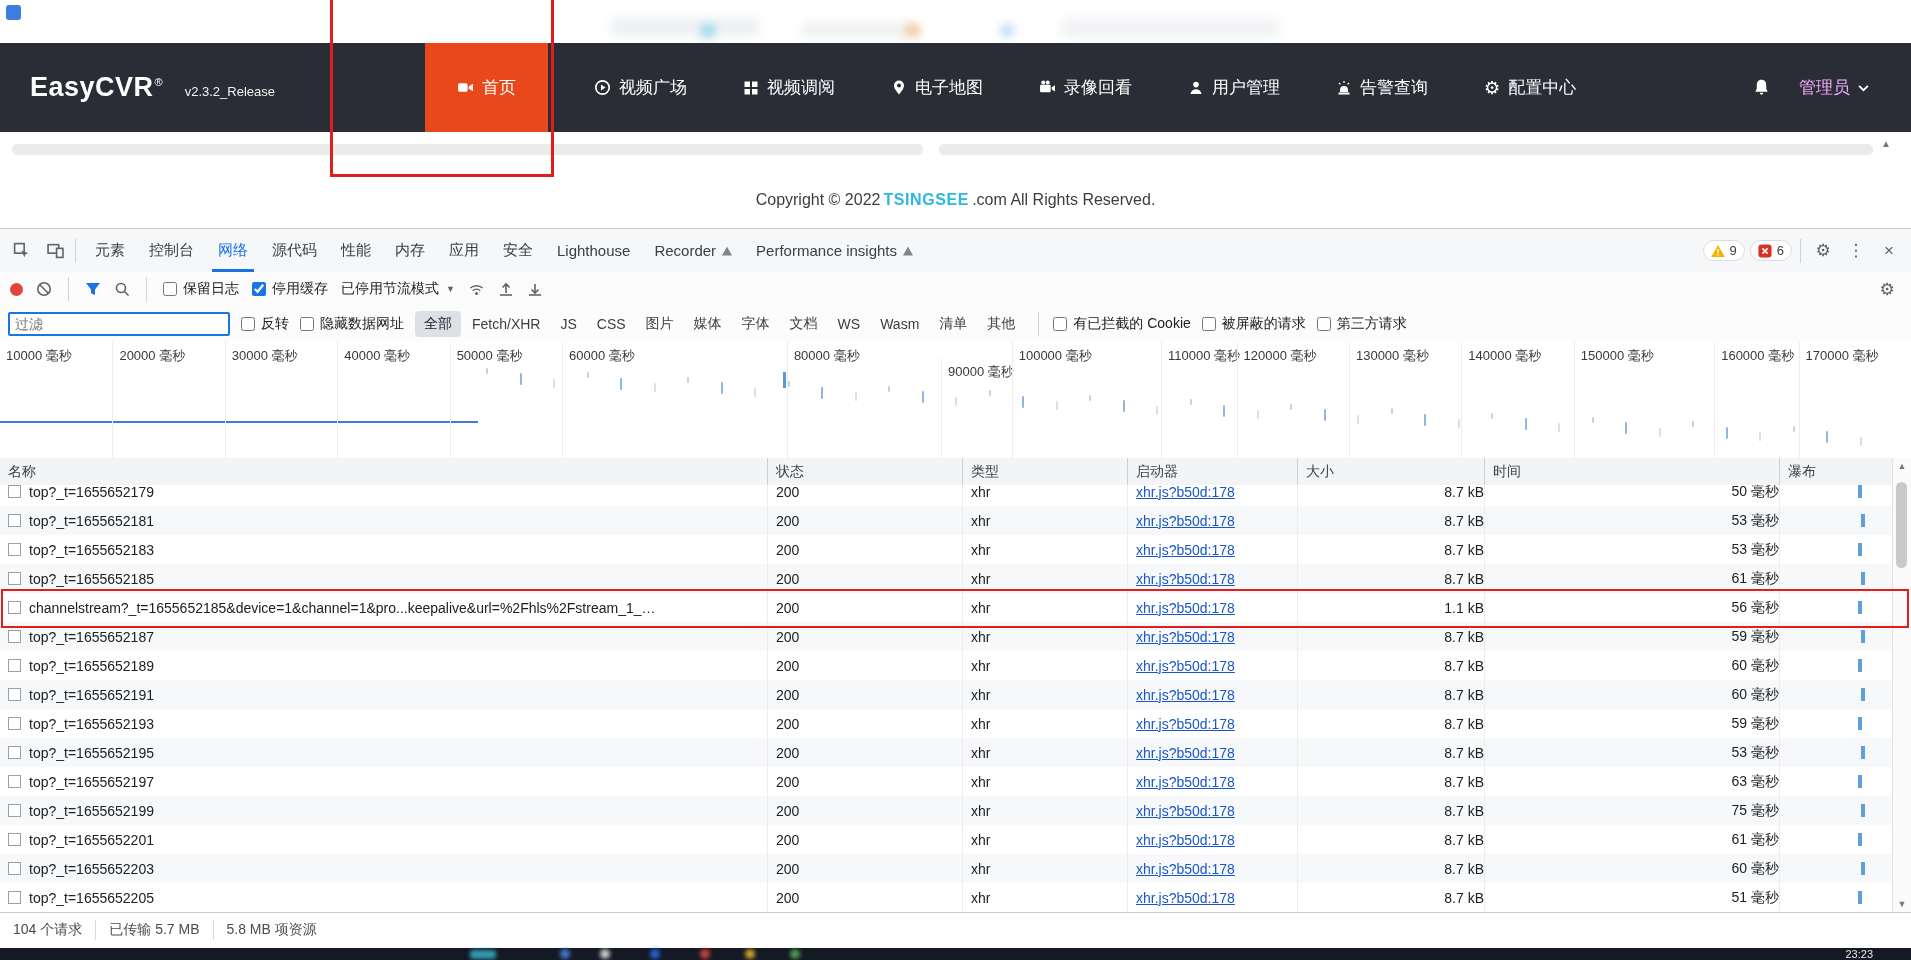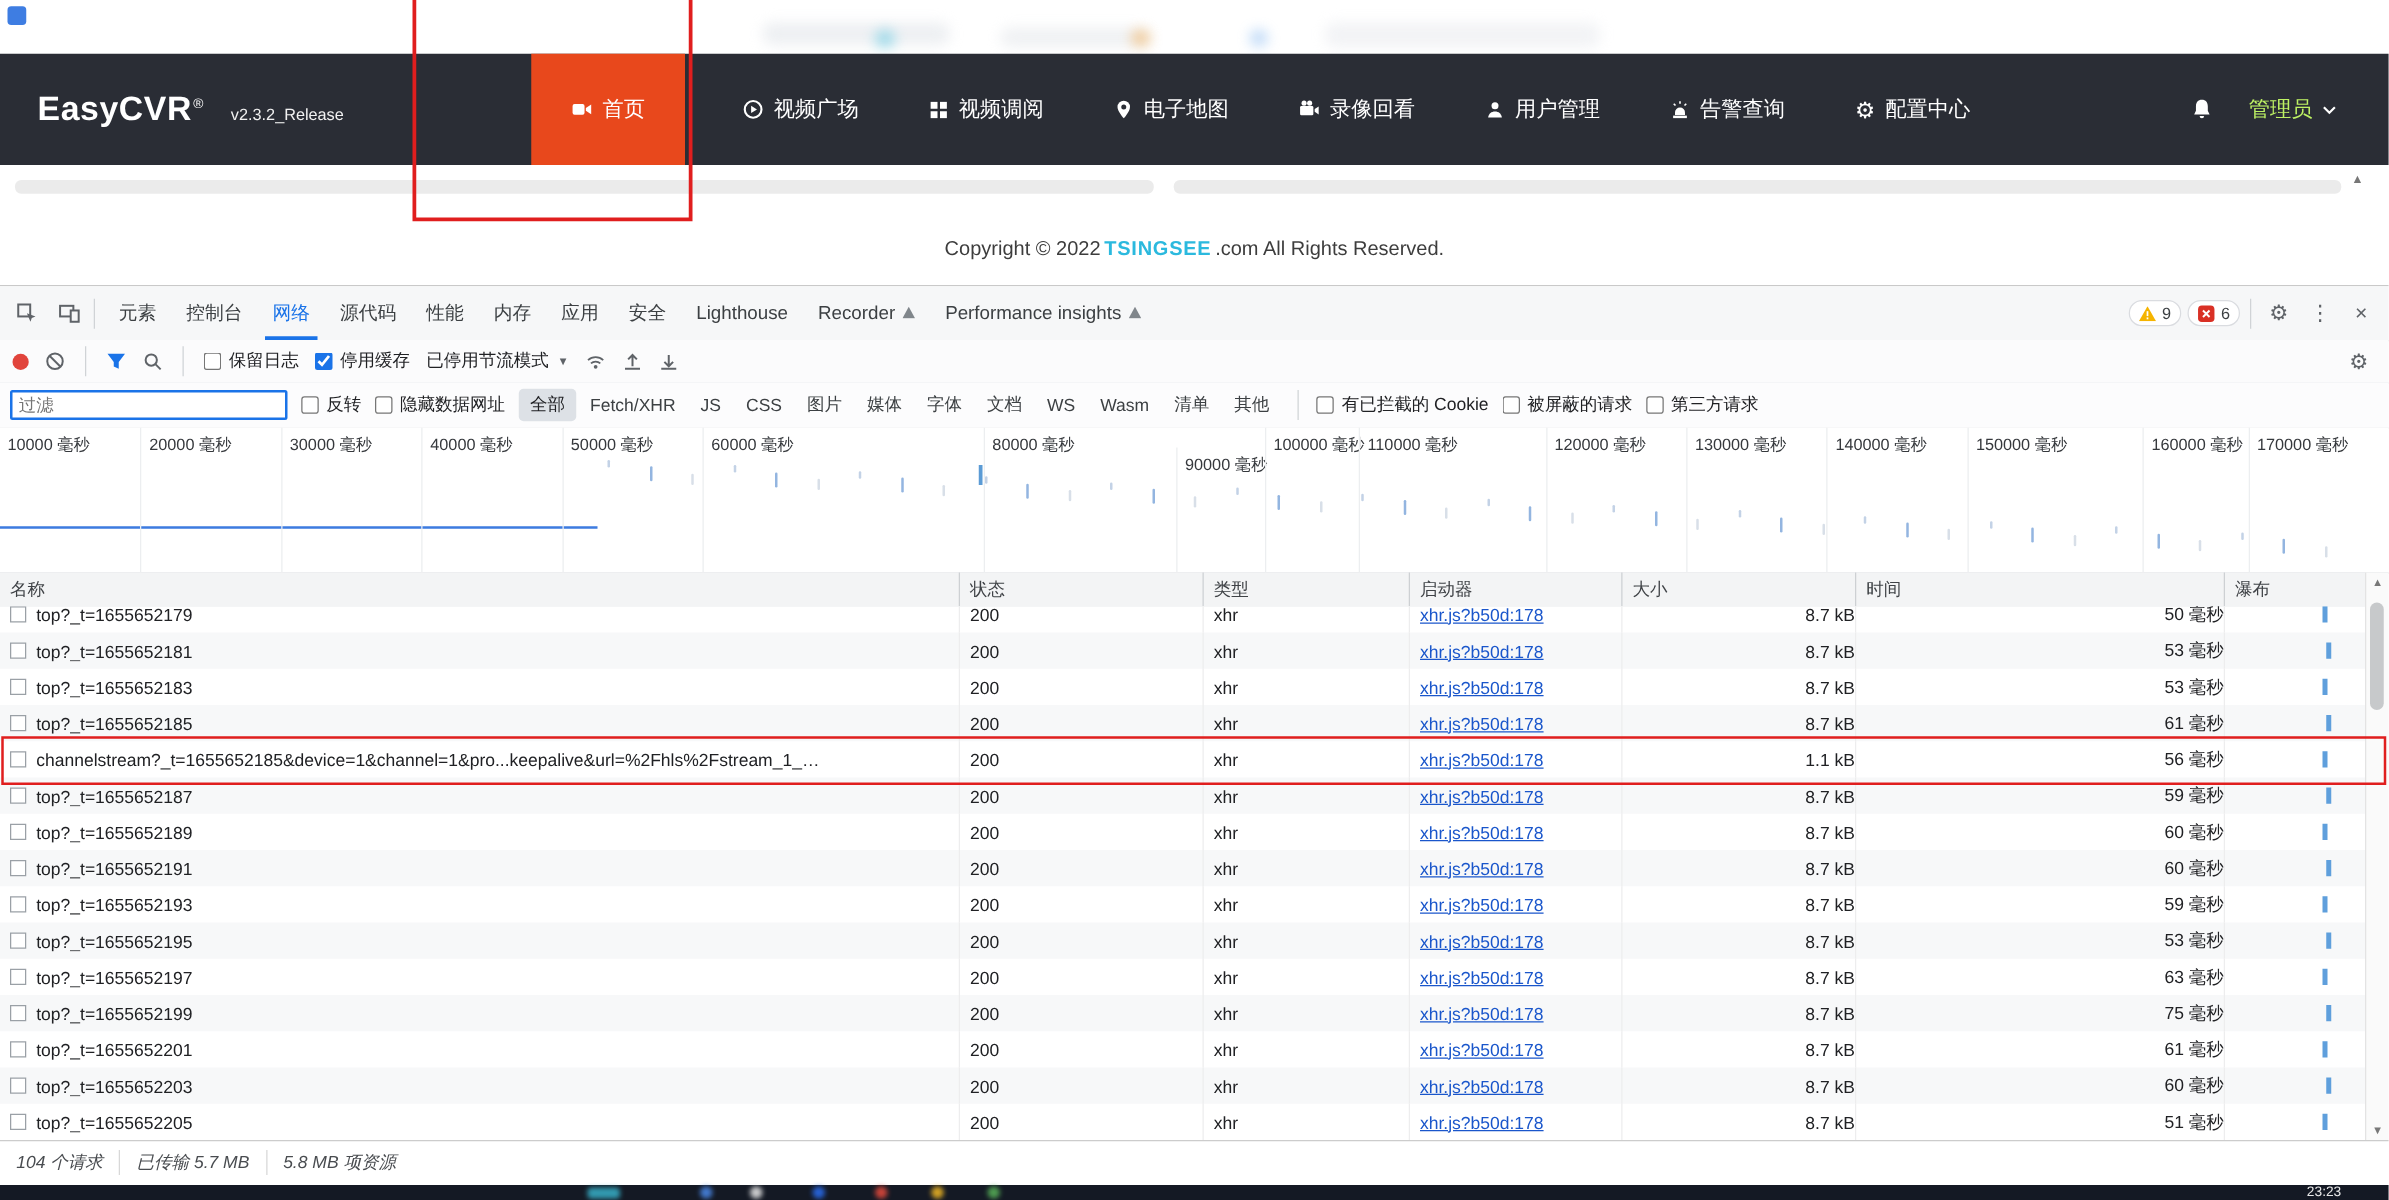--- a/index.html
+++ b/index.html
@@ -18,21 +18,21 @@
   .brand-name{font-size:27px;font-weight:bold;letter-spacing:.5px;}
   .brand-reg{font-size:11px;position:relative;top:-10px;margin-left:1px;}
   .brand-ver{font-size:13px;margin-left:22px;color:#f2f2f2;}
   #navItems{display:flex;align-items:stretch;height:100%;margin-left:150px;}
   .nav-item{display:flex;align-items:center;gap:8px;color:#fff;font-size:17px;
             padding:0 10px;margin-right:36px;cursor:pointer;white-space:nowrap;}
   .nav-item.active{background:#e8481c;padding:0 32px;}
   .nav-ico{display:flex;align-items:center;}
   .nav-ico svg{display:block;}
   .gear-char{font-size:18px;line-height:16px;}
-  .nav-right{margin-left:auto;display:flex;align-items:center;gap:28px;margin-right:42px;color:#bef264;}
+  .nav-right{margin-left:auto;display:flex;align-items:center;gap:28px;margin-right:42px;color:#f0abfc;}
   .user-chip{display:flex;align-items:center;gap:8px;font-size:17px;cursor:pointer;}
 
   
   .gbar{position:absolute;height:11px;border-radius:5px;background:#ebebeb;top:144px;}
   .strip-arrow{position:absolute;right:20px;top:138px;color:#777;font-size:10px;}
   .copyright{position:absolute;top:171px;left:0;width:100%;height:57px;display:flex;
              align-items:center;justify-content:center;font-size:16px;color:#3d3d3d;}
   .cp-brand{color:#2bb9de;font-weight:bold;margin:0 3px;letter-spacing:.6px;}
 
   
@@ -103,21 +103,21 @@
   .wf-cell{position:relative;border-right:none;}
   .wf-bar{position:absolute;top:8px;width:4px;height:13px;background:#5f9fdc;}
 
   .dt-scroll{position:absolute;top:229px;height:454px;right:0;width:18px;background:#fafafa;
              border-left:1px solid #e3e3e3;}
   .sc-arrow{position:absolute;left:0;width:100%;text-align:center;font-size:9px;color:#787878;cursor:pointer;}
   .sc-thumb{position:absolute;left:3px;width:11px;top:24px;height:86px;background:#c7c9cb;border-radius:6px;cursor:pointer;}
 
   .dt-status{position:absolute;top:683px;height:34px;left:0;right:0;border-top:1px solid #ccc;
              display:flex;align-items:center;font-size:14px;color:#494c50;background:#fff;}
-  .sum-item{padding:0 13px;border-right:1px solid #d8d8d8;display:flex;align-items:center;height:60%;white-space:nowrap;font-style:italic;}
+  .sum-item{padding:0 13px;border-right:1px solid #d8d8d8;display:flex;align-items:center;height:60%;white-space:nowrap;}
   .sum-item:last-child{border-right:none;}
 
   
   .taskbar{position:absolute;left:0;top:948px;width:100%;height:12px;background:#141924;}
   .tb-blob{position:absolute;border-radius:50%;filter:blur(2px);opacity:.85;}
   .tb-clock{position:absolute;right:38px;top:0;color:#e8e8e8;font-size:11px;line-height:12px;}
 
   
   .anno{position:absolute;border:3px solid #e01e1e;z-index:60;pointer-events:none;}
   .anno-top{left:330px;top:-4px;width:218px;height:175px;}
@@ -445,21 +445,21 @@
       </div>
       <div class="tl-col" style="left: 786.882px; width: 112.412px;">
         <span class="tl-label">80000 毫秒</span>
       </div>
       <div class="tl-col" style="left: 941px; width: 112.412px; margin-top: 16px;">
         <span class="tl-label">90000 毫秒</span>
       </div>
       <div class="tl-col" style="left: 1011.71px; width: 112.412px;">
         <span class="tl-label">100000 毫秒</span>
       </div>
-      <div class="tl-col" style="left: 1087px; width: 112.412px;">
+      <div class="tl-col" style="left: 1161px; width: 112.412px;">
         <span class="tl-label">110000 毫秒</span>
       </div>
       <div class="tl-col" style="left: 1236.53px; width: 112.412px;">
         <span class="tl-label">120000 毫秒</span>
       </div>
       <div class="tl-col" style="left: 1348.94px; width: 112.412px; text-decoration: underline;">
         <span class="tl-label">130000 毫秒</span>
       </div>
       <div class="tl-col" style="left: 1461.35px; width: 112.412px;">
         <span class="tl-label">140000 毫秒</span>

